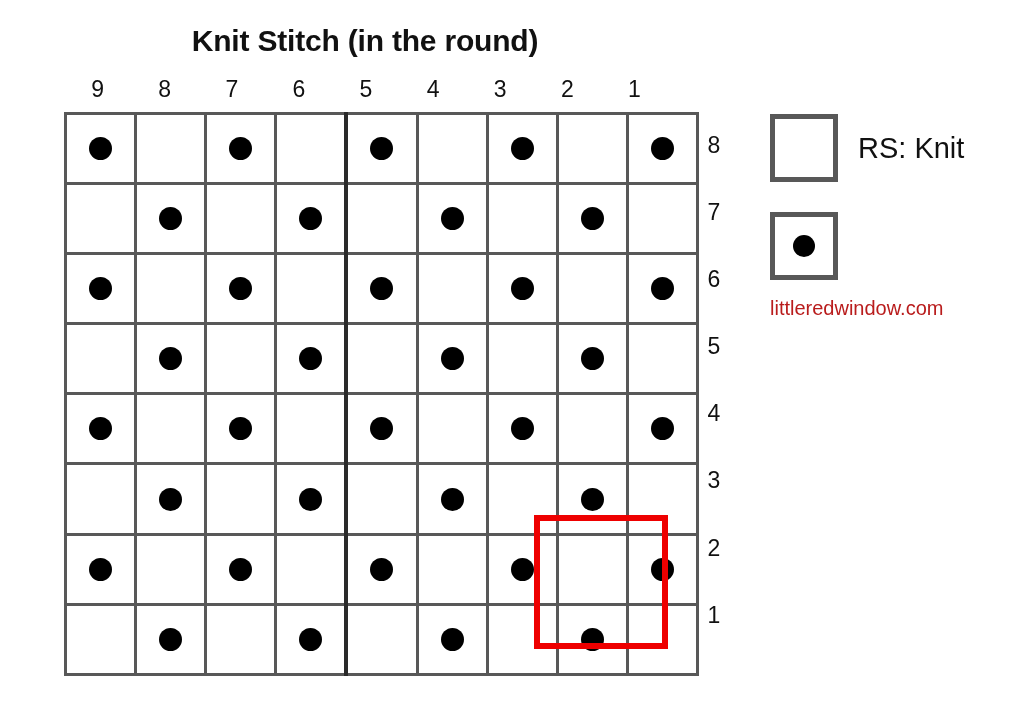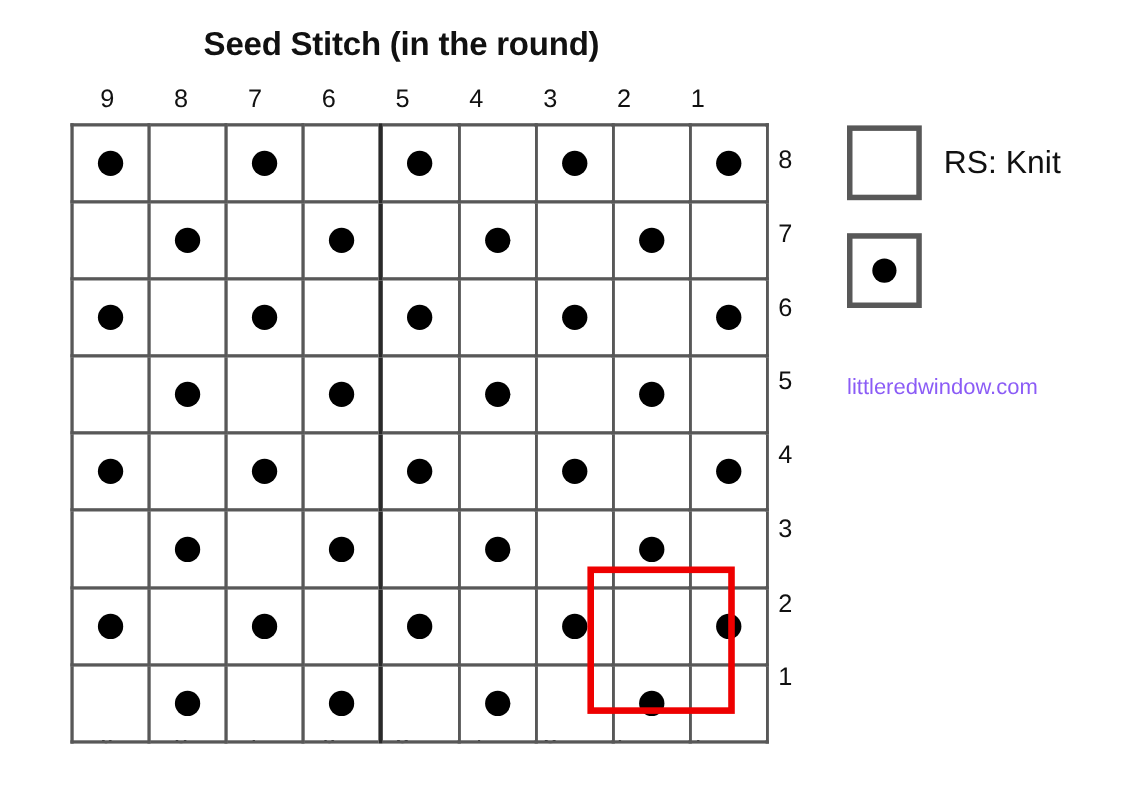--- a/index.html
+++ b/index.html
@@ -153,29 +153,28 @@
     font-size: 29px;
     color: #111111;
     white-space: nowrap;
     text-align: center;
   }
   #watermark {
     position: absolute;
     left: 770px;
     top: 297px;
     font-size: 20px;
-    color: #8b5cf6;
+    color: #b91c1c;
     white-space: nowrap;
-    margin-top: 44px;
   }
 </style>
 </head>
 <body>
 
-<div id="chart-title">Seed Stitch (in the round)</div>
+<div id="chart-title">Knit Stitch (in the round)</div>
 
 <div id="chart-area">
 
   <div id="col-header-top" class="num-strip">
       <div class="num-cell">9</div>
       <div class="num-cell">8</div>
       <div class="num-cell">7</div>
       <div class="num-cell">6</div>
       <div class="num-cell">5</div>
       <div class="num-cell">4</div>

